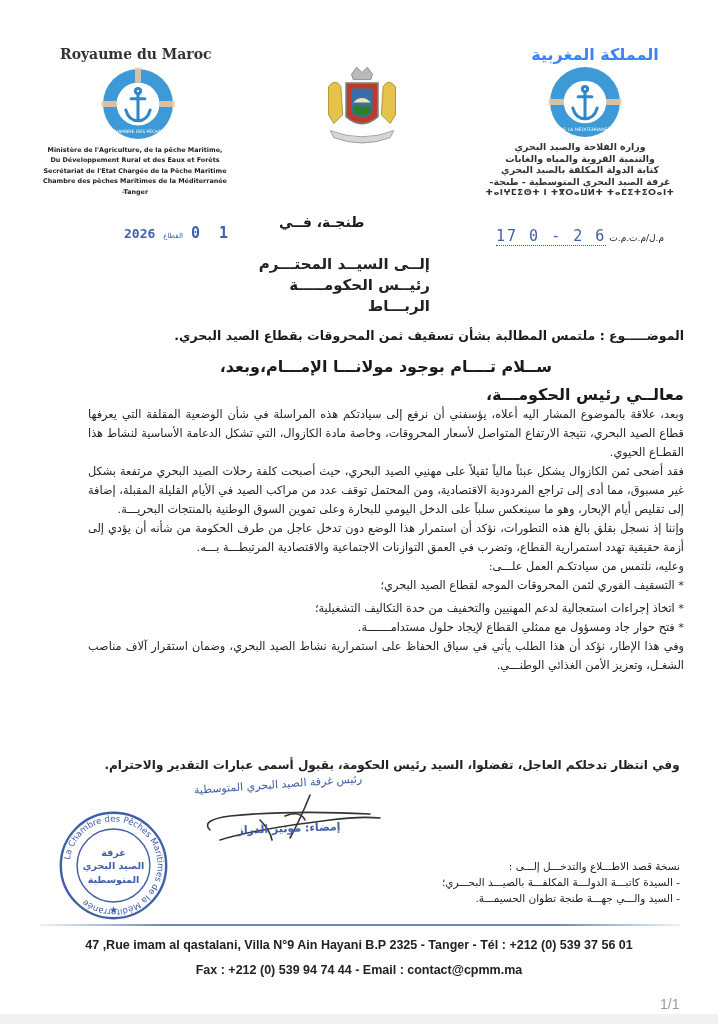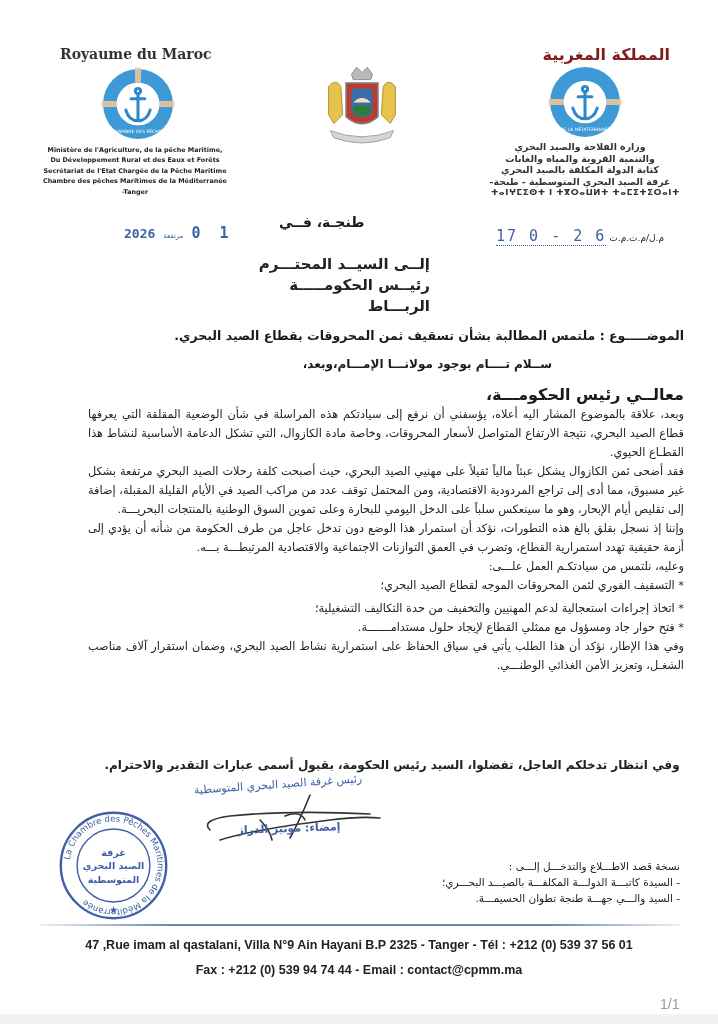--- a/index.html
+++ b/index.html
@@ -2,39 +2,39 @@
 <html><head>
 <meta charset="utf-8">
 <style>
   html, body { margin:0; padding:0; }
   body {
     width:718px; height:1024px; background:#ffffff; position:relative; overflow:hidden;
     font-family:"DejaVu Sans", sans-serif; color:#1a1a1a;
   }
   .abs { position:absolute; }
   .fr-title { left:60px; top:46px; width:160px; text-align:left; font-family:"DejaVu Serif", serif; font-weight:bold; font-size:14px; color:#333; }
-  .ar-title { left:520px; top:45px; width:150px; font-size:16px; font-weight:bold; color:#7f1d1d; direction:rtl; }
+  .ar-title { left:520px; top:45px; width:150px; text-align:center; font-size:16px; font-weight:bold; color:#3b82f6; direction:rtl; }
   .logo { width:76px; height:76px; }
   .logo-l { left:100px; top:66px; }
   .logo-r { left:547px; top:64px; }
   .fr-ministry { left:40px; top:145px; width:190px; text-align:center; font-size:6.4px; font-weight:bold; line-height:10.4px; color:#222; }
   .ar-ministry { left:480px; top:141px; width:200px; text-align:center; font-size:9.4px; font-weight:bold; line-height:11.5px; color:#333; direction:rtl; }
-  .tifinagh { font-size:8.5px; letter-spacing:0.5px; direction:ltr;text-align:right; }
+  .tifinagh { font-size:8.5px; letter-spacing:0.5px; direction:ltr; }
   .crest { left:318px; top:62px; width:88px; height:88px; }
   .city-line { left:232px; top:214px; font-size:14px; font-weight:bold; direction:rtl;margin-left:47px; }
   .date-stamp { left:124px; top:224px; color:#3f5fa6; font-family:"DejaVu Sans Mono", monospace; font-weight:bold; direction:ltr; display:flex; align-items:baseline; gap:8px; }
   .date-stamp .yr { font-size:13px; }
   .date-stamp .mo { font-size:7px; font-family:"DejaVu Sans", sans-serif; font-weight:normal; }
   .date-stamp .dy { font-size:15px; letter-spacing:5px; }
   .ref { left:496px; top:227px; direction:ltr; display:flex; align-items:baseline; }
   .ref .num { color:#3f5fa6; font-family:"DejaVu Sans Mono", monospace; font-size:15px; letter-spacing:2px; border-bottom:1px dotted #3f5fa6; }
   .ref .code { font-size:9px; color:#222; margin-left:3px; direction:rtl; }
   .addressee { left:250px; top:254px; width:180px; text-align:right; direction:rtl; font-size:15px; font-weight:bold; line-height:21px; color:#222; }
   .subject { right:34px; top:328px; direction:rtl; font-size:12.5px; font-weight:bold; white-space:nowrap; }
-  .greeting { right:166px; top:357px; direction:rtl; font-size:12px; font-weight:bold; white-space:nowrap; }
+  .greeting { right:166px; top:357px; direction:rtl; font-size:16px; font-weight:bold; white-space:nowrap; }
   .salute { right:34px; top:385px; direction:rtl; font-size:16px; font-weight:bold; }
   .body-text { left:88px; width:596px; top:405px; direction:rtl; text-align:justify; font-size:11.3px; line-height:19px; color:#222; }
   .body-text p { margin:0; }
   .body-text .gap { height:4px; }
   .closing { left:100px; width:584px; top:758px; direction:rtl; text-align:center; font-size:12px; font-weight:bold; color:#222; }
   .sig-title { left:178px; top:778px; width:200px; text-align:center; direction:rtl; color:#3f5fa6; font-size:11px; transform:rotate(-4deg); }
   .sig-name { left:214px; top:822px; width:150px; text-align:center; direction:rtl; color:#3f5fa6; font-size:11px; font-weight:bold; transform:rotate(-2deg); }
   .signature { left:190px; top:790px; width:200px; height:60px; }
   .stamp { left:56px; top:808px; width:115px; height:115px; }
   .cc { left:380px; top:858px; width:300px; direction:rtl; font-size:10.5px; line-height:16px; color:#222; }
@@ -99,21 +99,21 @@
   <div>وزارة الفلاحة والصيد البحري</div>
   <div>والتنمية القروية والمياه والغابات</div>
   <div>كتابة الدولة المكلفة بالصيد البحري</div>
   <div>غرفة الصيد البحري المتوسطية - طنجة-</div>
   <div class="tifinagh">ⵜⴰⵏⵖⵎⵉⵙⵜ ⵏ ⵜⴳⵔⴰⵡⵍⵜ ⵜⴰⵎⵉⵜⵉⵔⴰⵏⵜ</div>
 </div>
 
 <div class="abs city-line">طنجـة، فــي</div>
 <div class="abs date-stamp">
   <span class="yr">2026</span>
-  <span class="mo">مرتفعة</span>
+  <span class="mo">القطاع</span>
   <span class="dy">0 1</span>
 </div>
 <div class="abs ref">
   <span class="num">17 0 - 2 6</span>
   <span class="code">م.ل/م.ت.م.ت</span>
 </div>
 
 <div class="abs addressee">
   <div>إلــى السيــد المحتـــرم</div>
   <div>رئيــس الحكومـــــة</div>

